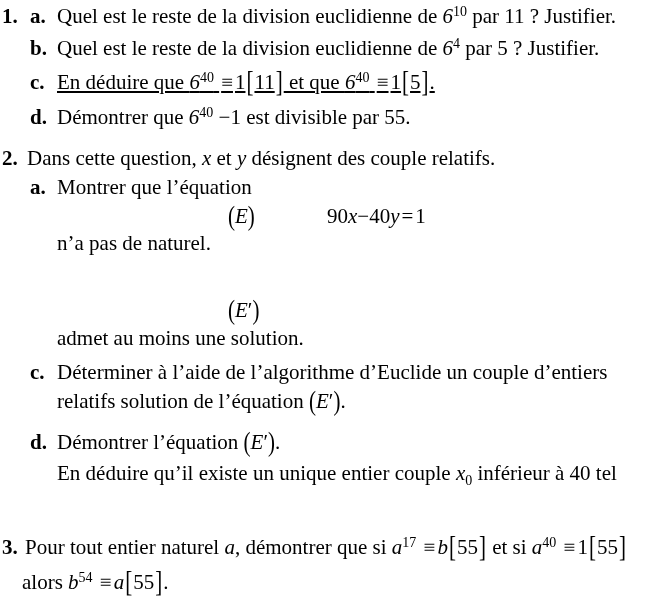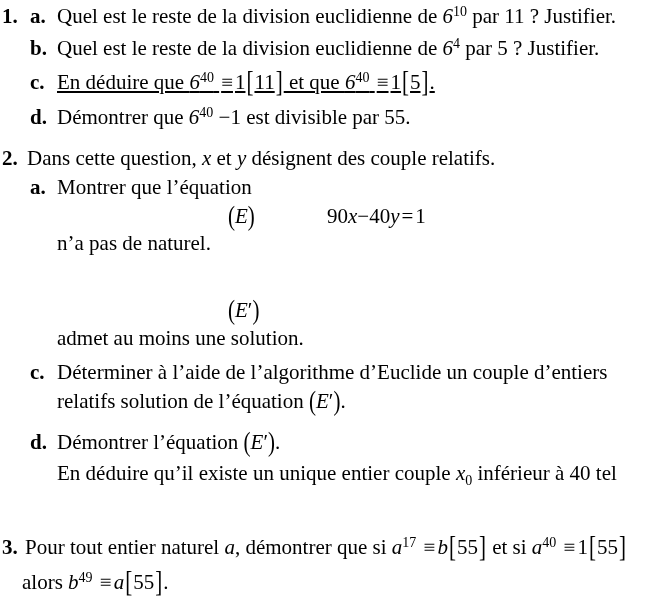--- a/index.html
+++ b/index.html
@@ -64,14 +64,14 @@
   <div class="line" data-line="q2a-label"><span class="seg lpar">(</span><span class="seg i">E</span><span class="seg rpar">)</span></div>
   <div class="line" data-line="q2a-eq"><span class="seg">90</span><span class="seg i">x</span><span class="seg">−40</span><span class="seg i">y</span><span class="seg rel">=</span><span class="seg">1</span></div>
   <div class="line" data-line="q2a-cont"><span class="seg">n’a pas de naturel.</span></div>
   <div class="line" data-line="q2b-label"><span class="seg lpar">(</span><span class="seg i">E</span><span class="seg">′</span><span class="seg rpar">)</span></div>
   <div class="line" data-line="q2b-cont"><span class="seg">admet au moins une solution.</span></div>
   <div class="line" data-line="q2c"><span class="marker">c.</span><span class="seg">Déterminer à l’aide de l’algorithme d’Euclide un couple d’entiers</span></div>
   <div class="line" data-line="q2c-cont"><span class="seg">relatifs solution de l’équation </span><span class="seg lpar">(</span><span class="seg i">E</span><span class="seg">′</span><span class="seg rpar">)</span><span class="seg">.</span></div>
   <div class="line" data-line="q2d"><span class="marker">d.</span><span class="seg">Démontrer l’équation </span><span class="seg lpar">(</span><span class="seg i">E</span><span class="seg">′</span><span class="seg rpar">)</span><span class="seg">.</span></div>
   <div class="line" data-line="q2d-cont1"><span class="seg">En déduire qu’il existe un unique entier couple </span><span class="seg i">x</span><span class="seg sub">0</span><span class="seg"> inférieur à 40 tel</span></div>
   <div class="line" data-line="q3"><span class="marker">3.</span><span class="seg">Pour tout entier naturel </span><span class="seg i">a</span><span class="seg">, démontrer que si </span><span class="seg i">a</span><span class="seg sup">17</span><span class="seg"> </span><span class="seg rel">≡</span><span class="seg i">b</span><span class="seg lbr">[</span><span class="seg">55</span><span class="seg rbr">]</span><span class="seg"> et si </span><span class="seg i">a</span><span class="seg sup">40</span><span class="seg"> </span><span class="seg rel">≡</span><span class="seg">1</span><span class="seg lbr">[</span><span class="seg">55</span><span class="seg rbr">]</span></div>
-  <div class="line" data-line="q3-cont"><span class="seg">alors </span><span class="seg i">b</span><span class="seg sup">49</span><span class="seg"> </span><span class="seg rel">≡</span><span class="seg i">a</span><span class="seg lbr">[</span><span class="seg">55</span><span class="seg rbr">]</span><span class="seg">.</span></div>
+  <div class="line" data-line="q3-cont"><span class="seg">alors </span><span class="seg i">b</span><span class="seg sup">54</span><span class="seg"> </span><span class="seg rel">≡</span><span class="seg i">a</span><span class="seg lbr">[</span><span class="seg">55</span><span class="seg rbr">]</span><span class="seg">.</span></div>
 </div>
 
 </body></html>

